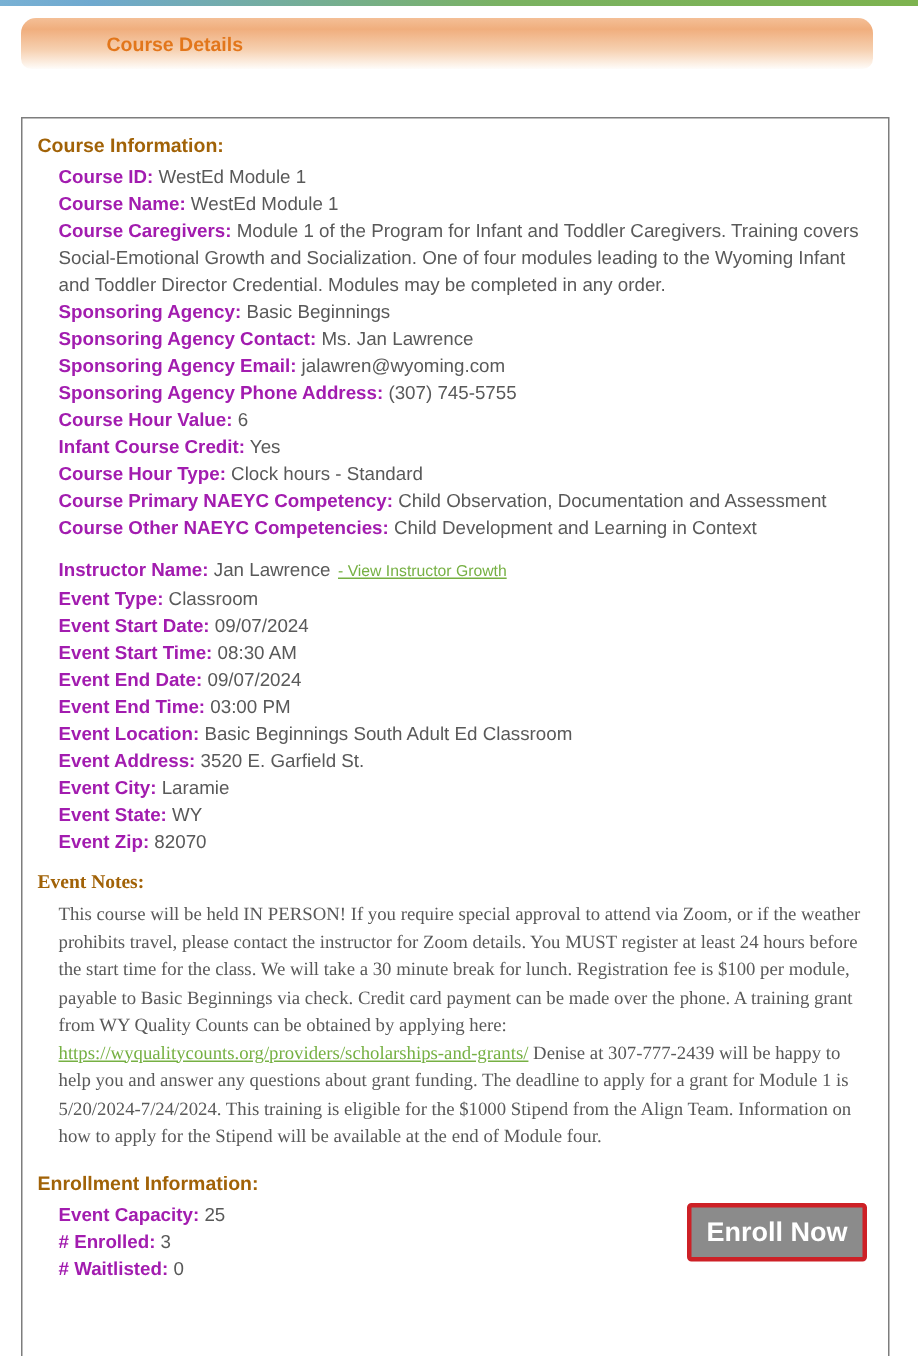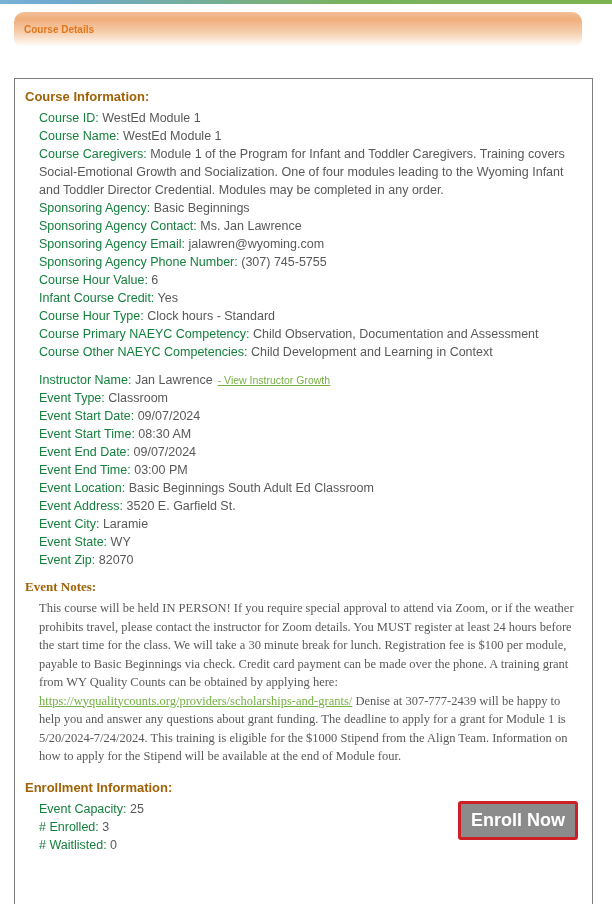--- a/index.html
+++ b/index.html
@@ -25,21 +25,22 @@
     box-sizing: border-box;
     border-radius: 10px 10px 7px 7px;
     background: linear-gradient(180deg, #f4bf97 0%, #f0ae7d 22%, #f6d0b0 62%, #fdf3ea 92%, #fefcfa 100%);
     display: flex;
     align-items: center;
     padding-left: 10px;
   }
   .header-title {
     color: #e2761b;
     font-weight: bold;
-    font-size: 10px;
+    font-size: 13px;
+    margin-left: 47px;
   }
   .content-box {
     position: absolute;
     left: 14px;
     top: 78px;
     width: 579px;
     height: 850px;
     box-sizing: border-box;
     border: 1px solid #7d7d7d;
     padding: 10px 14px 0 10px;
@@ -53,22 +54,22 @@
     line-height: 16px;
     margin-bottom: 4px;
   }
   .rows { margin-left: 14px; }
   .row {
     font-size: 12.5px;
     line-height: 18px;
     color: #595959;
   }
   .row .label {
-    font-weight: normal;
-    color: #15803d;
+    font-weight: bold;
+    color: #a21caf;
   }
   .profile-link {
     color: #76b043;
     font-size: 10.5px;
     text-decoration: underline;
     margin-left: 5px;
     cursor: pointer;
   }
   .notes-text {
     margin-left: 14px;
@@ -112,21 +113,21 @@
 
   <div class="section">
     <div class="section-heading">Course Information:</div>
     <div class="rows">
       <div class="row"><span class="label">Course ID:</span> <span class="value">WestEd Module 1</span></div>
       <div class="row"><span class="label">Course Name:</span> <span class="value">WestEd Module 1</span></div>
       <div class="row"><span class="label">Course Caregivers:</span> <span class="value">Module 1 of the Program for Infant and Toddler Caregivers. Training covers Social-Emotional Growth and Socialization. One of four modules leading to the Wyoming Infant and Toddler Director Credential. Modules may be completed in any order.</span></div>
       <div class="row"><span class="label">Sponsoring Agency:</span> <span class="value">Basic Beginnings</span></div>
       <div class="row"><span class="label">Sponsoring Agency Contact:</span> <span class="value">Ms. Jan Lawrence</span></div>
       <div class="row"><span class="label">Sponsoring Agency Email:</span> <span class="value">jalawren@wyoming.com</span></div>
-      <div class="row"><span class="label">Sponsoring Agency Phone Number:</span> <span class="value">(307) 745-5755</span></div>
+      <div class="row"><span class="label">Sponsoring Agency Phone Address:</span> <span class="value">(307) 745-5755</span></div>
       <div class="row"><span class="label">Course Hour Value:</span> <span class="value">6</span></div>
       <div class="row"><span class="label">Infant Course Credit:</span> <span class="value">Yes</span></div>
       <div class="row"><span class="label">Course Hour Type:</span> <span class="value">Clock hours - Standard</span></div>
       <div class="row"><span class="label">Course Primary NAEYC Competency:</span> <span class="value">Child Observation, Documentation and Assessment</span></div>
       <div class="row"><span class="label">Course Other NAEYC Competencies:</span> <span class="value">Child Development and Learning in Context</span></div>
     </div>
   </div>
 
   <div class="section">
     <div class="rows">

